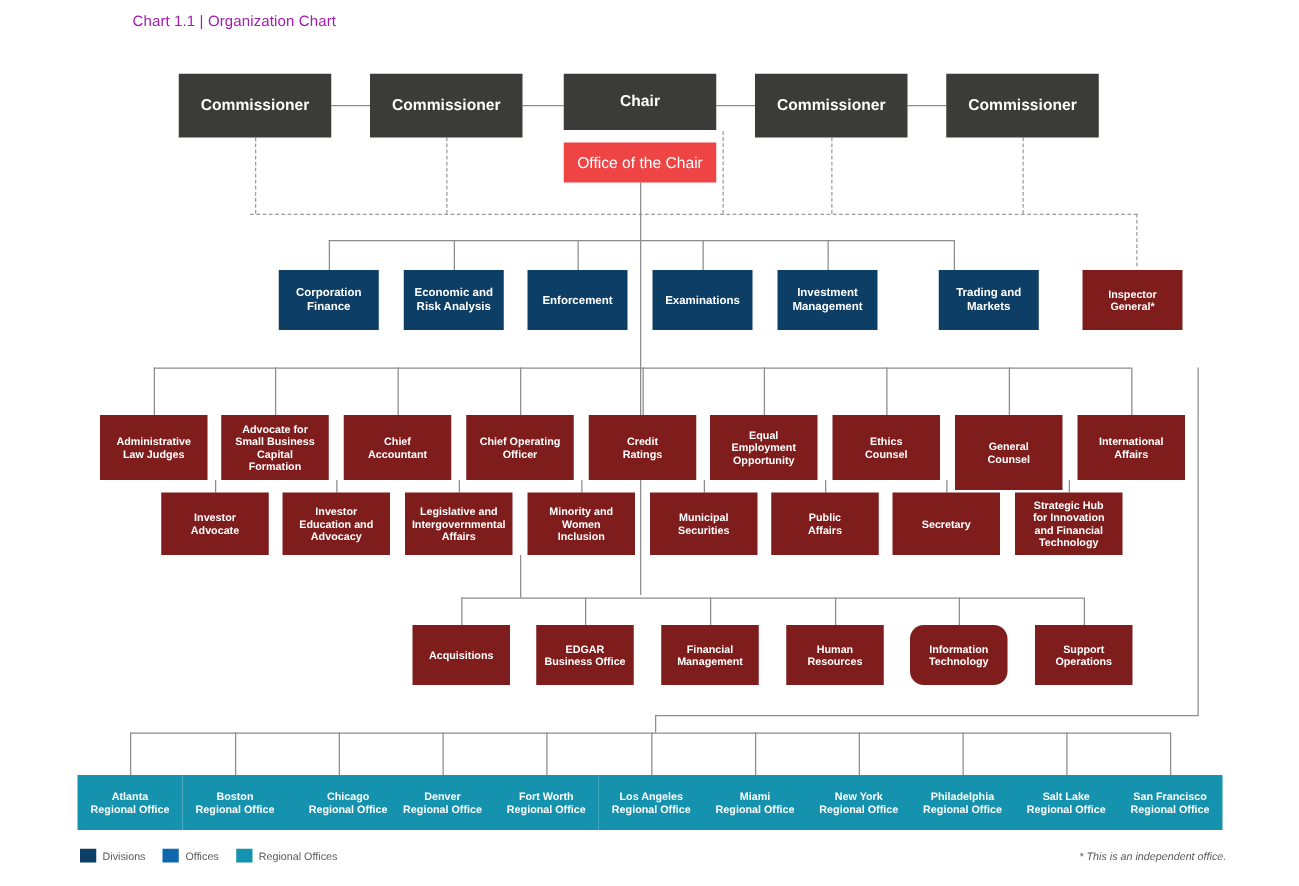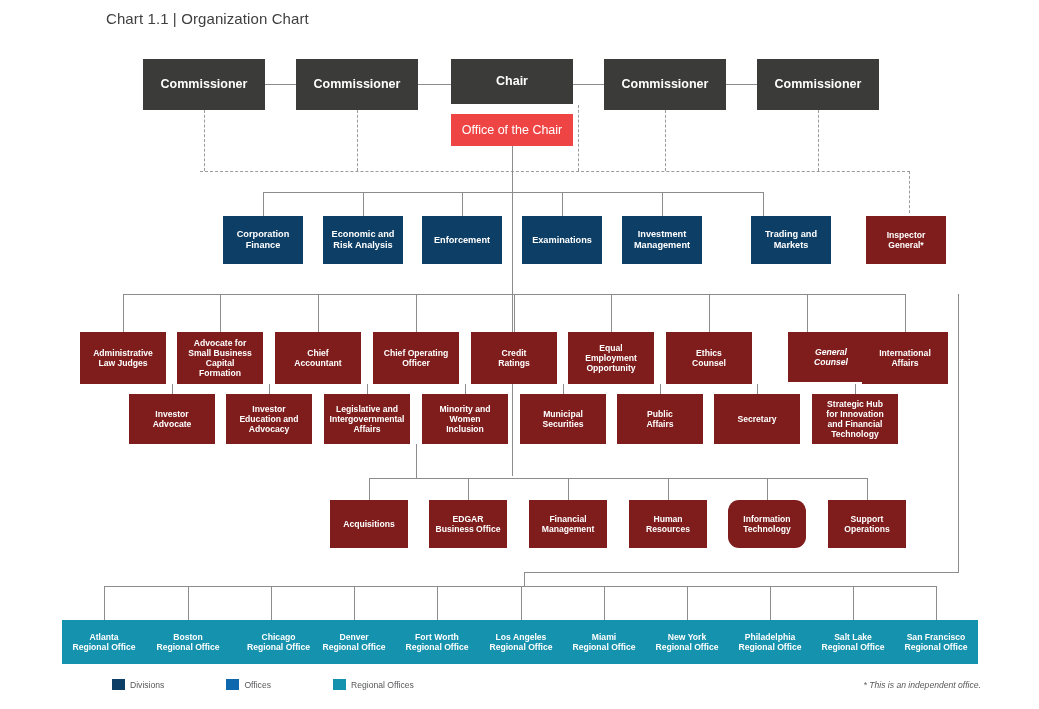--- a/index.html
+++ b/index.html
@@ -14,22 +14,22 @@
     position: relative;
     width: 1039px;
     height: 709px;
     background: #ffffff;
     overflow: hidden;
   }
   .title {
     position: absolute;
     left: 106px;
     top: 10px;
-    font-size: 15px;
-    color: #404040;
+    font-size: 12px;
+    color: #a21caf;
     letter-spacing: 0.1px;
     font-weight: 400;
     white-space: nowrap;
   }
   
   .node {
     position: absolute;
     box-sizing: border-box;
     display: flex;
     align-items: center;
@@ -91,21 +91,20 @@
     top: 679px;
     display: flex;
     align-items: center;
     gap: 14px;
     z-index: 4;
   }
   .legend-item {
     display: flex;
     align-items: center;
     gap: 5px;
-    margin-left: 48px;
   }
   .swatch {
     width: 13px;
     height: 11px;
     display: block;
   }
   .legend-label {
     font-size: 8.6px;
     color: #58595b;
     white-space: nowrap;
@@ -245,21 +244,21 @@
       </div>
       <div class="node t-office" style="left: 471px; top: 332px; width: 86px; height: 52px;">
         <span>Credit<br>Ratings</span>
       </div>
       <div class="node t-office" style="left: 568px; top: 332px; width: 86px; height: 52px;">
         <span>Equal<br>Employment<br>Opportunity</span>
       </div>
       <div class="node t-office" style="left: 666px; top: 332px; width: 86px; height: 52px;">
         <span>Ethics<br>Counsel</span>
       </div>
-      <div class="node t-office" style="left: 788px; top: 332px; width: 86px; height: 50px; font-style: italic;">
+      <div class="node t-office" style="left: 764px; top: 332px; width: 86px; height: 60px;">
         <span>General<br>Counsel</span>
       </div>
       <div class="node t-office" style="left: 862px; top: 332px; width: 86px; height: 52px;">
         <span>International<br>Affairs</span>
       </div>
       <div class="node t-office" style="left: 129px; top: 394px; width: 86px; height: 50px;">
         <span>Investor<br>Advocate</span>
       </div>
       <div class="node t-office" style="left: 226px; top: 394px; width: 86px; height: 50px;">
         <span>Investor<br>Education and<br>Advocacy</span>

